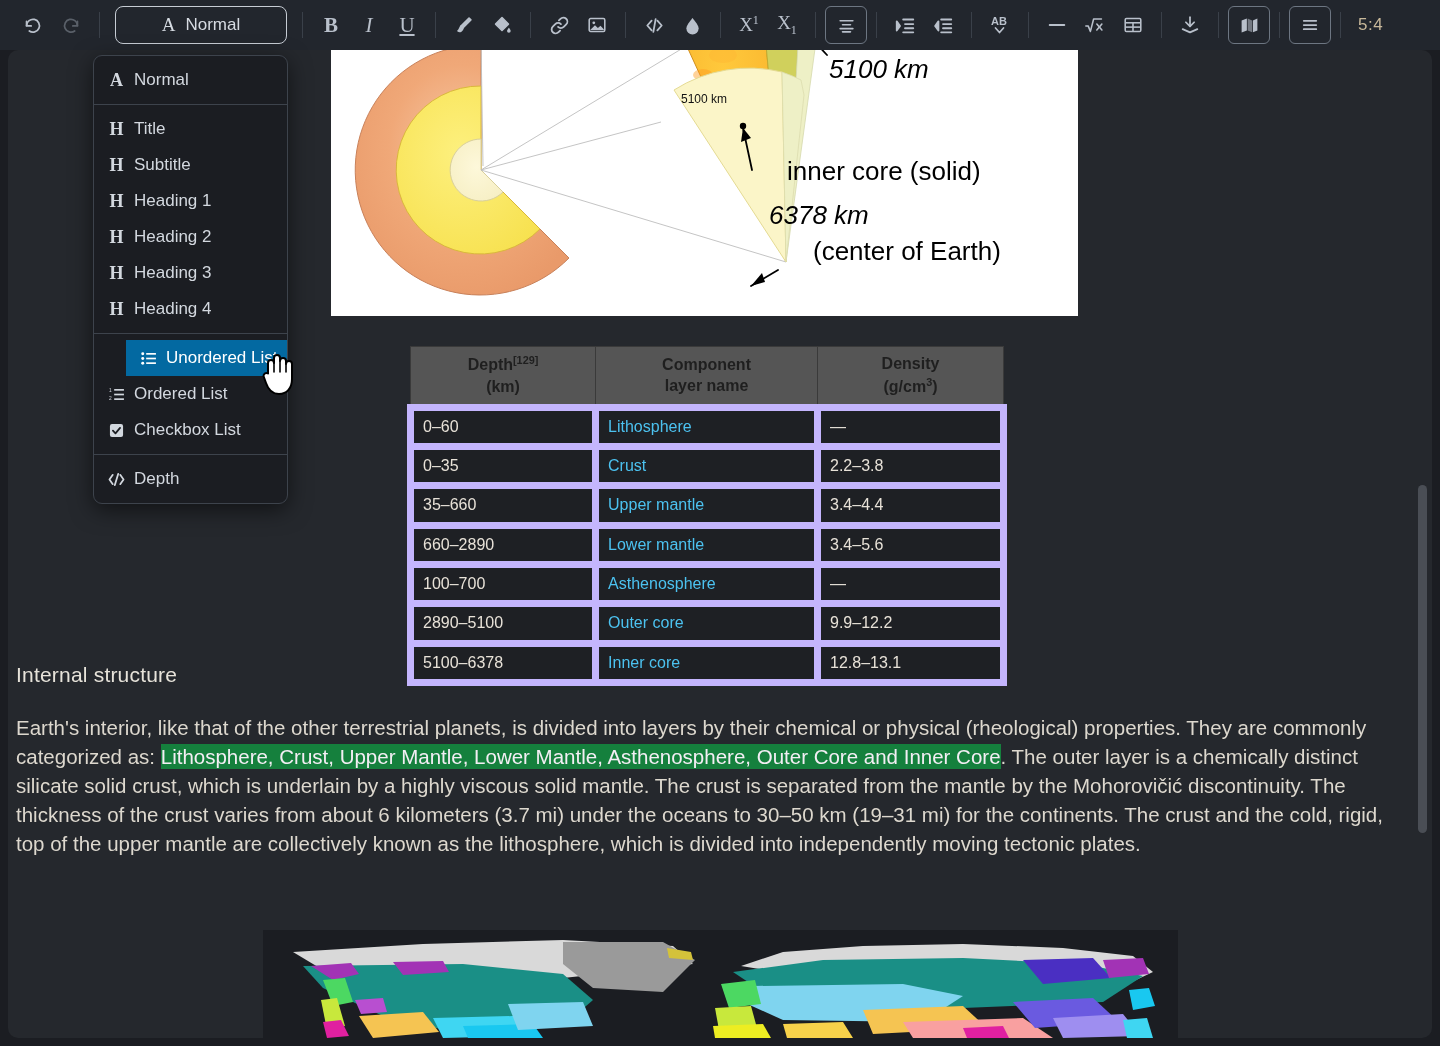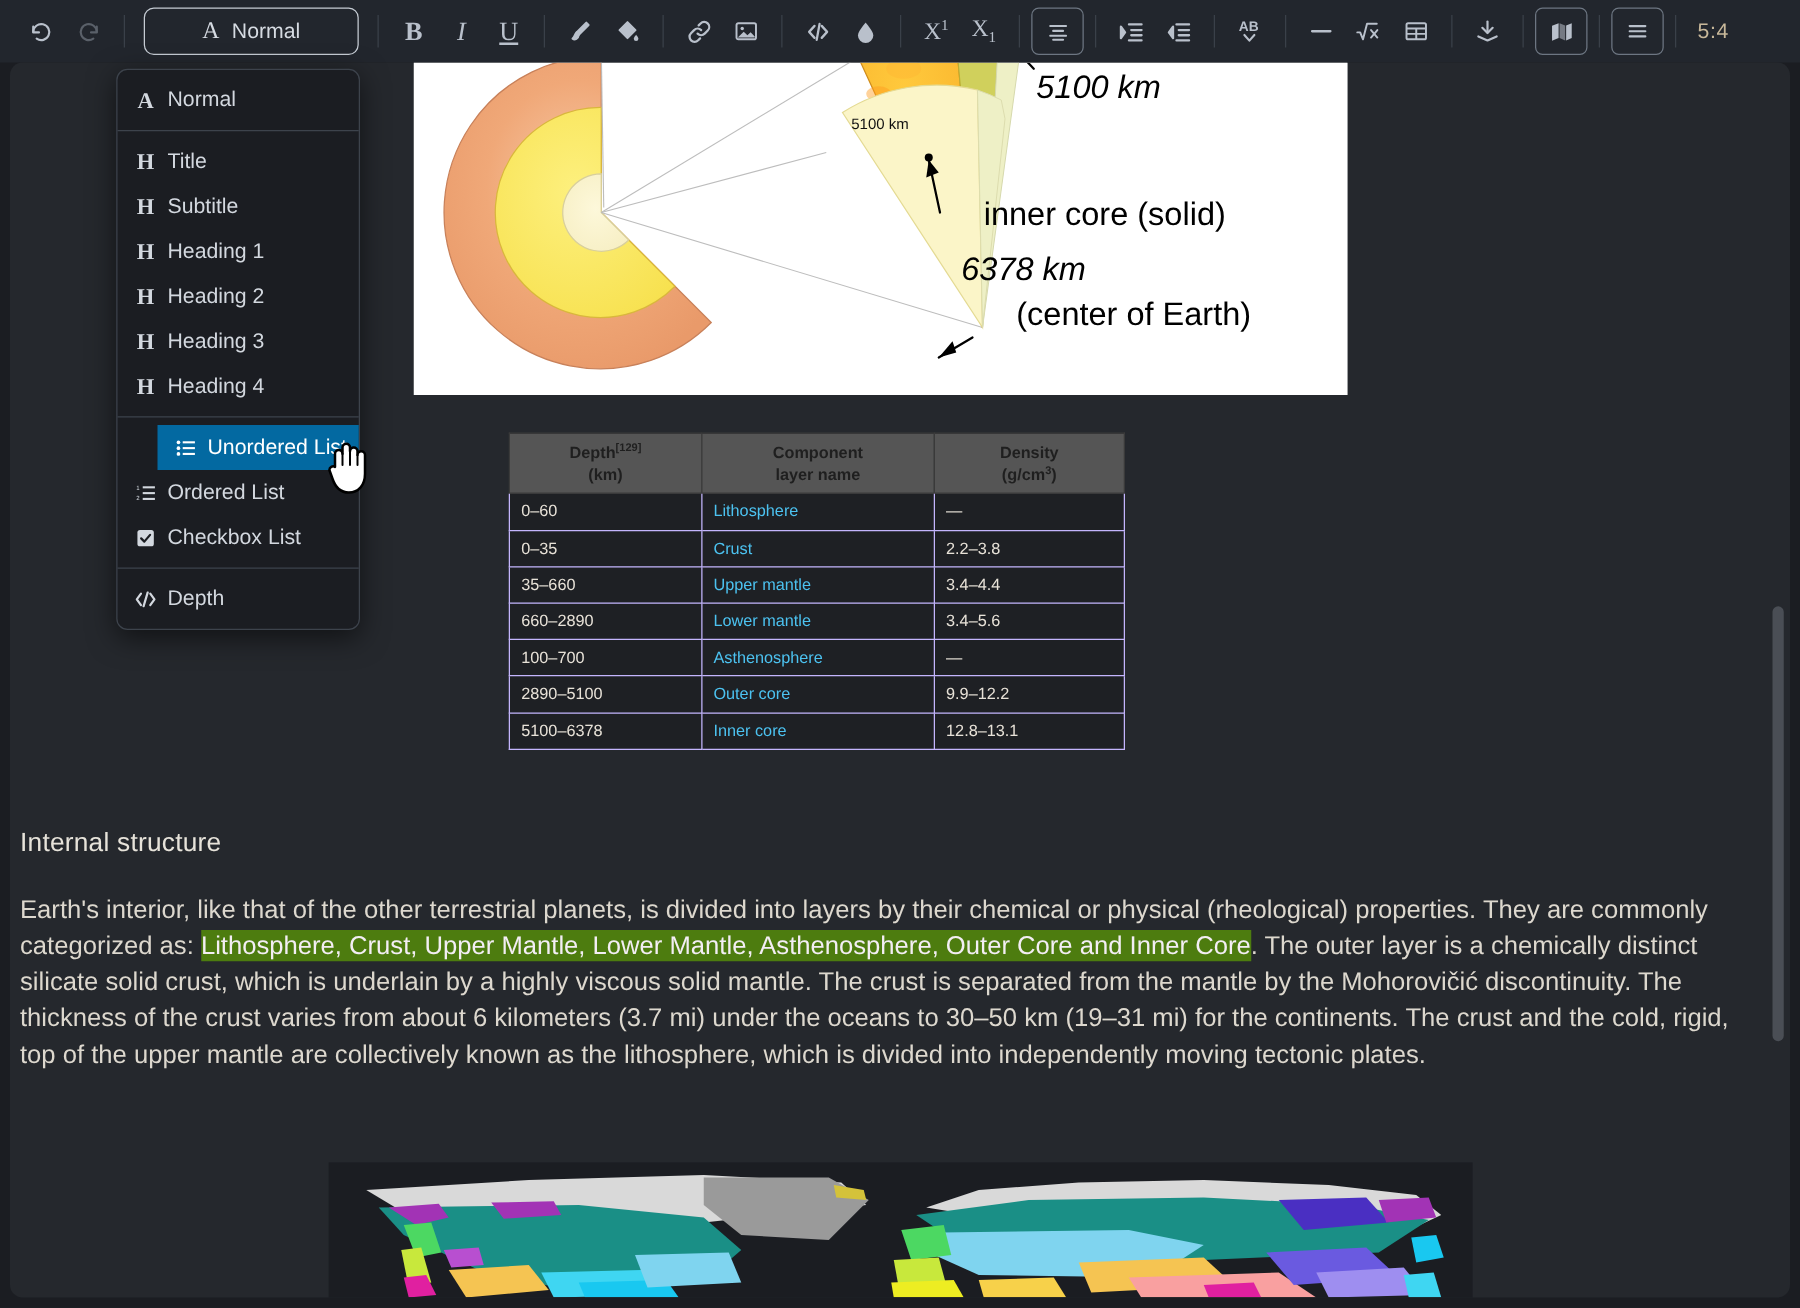--- a/index.html
+++ b/index.html
@@ -66,37 +66,37 @@
   #fig-earth {
     position: absolute; left: 323px; top: 0px;
     width: 747px; height: 266px;
     background: #ffffff;
     overflow: hidden;
   }
 
   
   #layer-table {
     position: absolute; left: 399px; top: 296px;
-    width: 493px;
+    width: 600px;
     border-collapse: collapse;
-    font-size: 13px;
+    font-size: 16px;
   }
   #layer-table th {
     background: #555555;
     color: #1f1f1f;
     font-weight: bold;
     padding: 6px 8px;
     text-align: center;
     line-height: 1.35;
     border: 1px solid #3a3a3a;
   }
   #layer-table td {
     padding: 5px 9px;
     color: #e8e2d8;
-    border: 1px solid #c4b5fd;
+    border: 7px solid #c4b5fd;
     background: #1e2024;
     line-height: 1.4;
     white-space: nowrap;
   }
   #layer-table td.lyr { color: #4cc2f0; }
   #layer-table col.c1 { width: 186px; }
   #layer-table col.c2 { width: 223px; }
   #layer-table col.c3 { width: 187px; }
   sup { font-size: 0.68em; vertical-align: super; }
 
@@ -107,21 +107,21 @@
     letter-spacing: .2px;
   }
 
   
   #body-para {
     position: absolute; left: 8px; top: 663px;
     width: 1396px;
     font-size: 20.5px; line-height: 29px;
     color: #ddd8ce;
   }
-  .hl { background: #4d7c0f; color: #f3eef4; padding: 1px 0; }
+  .hl { background: #15803d; color: #f3eef4; padding: 1px 0; }
 
   
   #fig-map {
     position: absolute; left: 255px; top: 880px;
     width: 915px; height: 108px;
     background: #1b1d22;
     overflow: hidden;
   }
 
   

